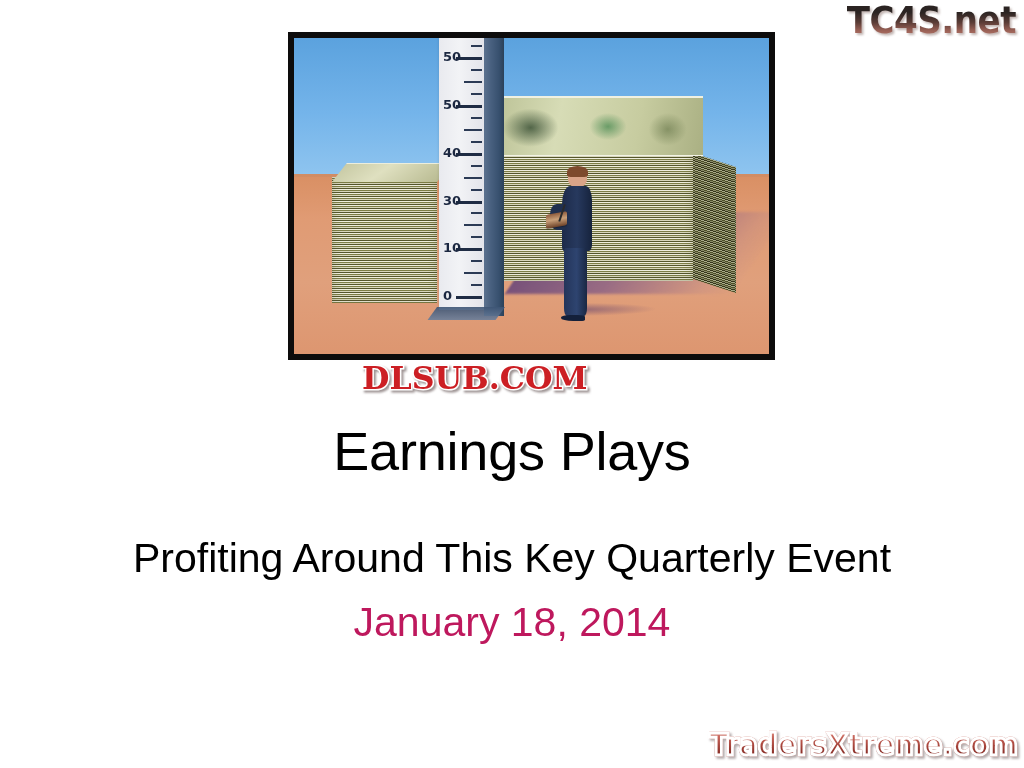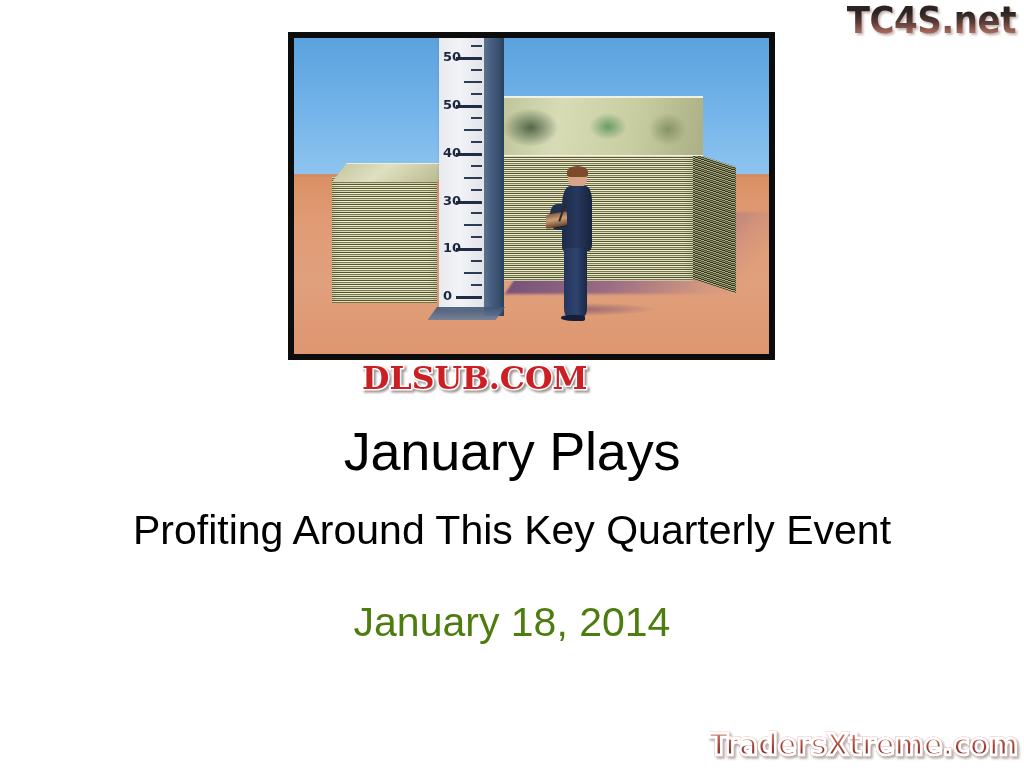--- a/index.html
+++ b/index.html
@@ -291,35 +291,35 @@
     text-align: center;
     font-size: 54px;
     font-weight: normal;
     color: #000000;
     line-height: 1.05;
     letter-spacing: -0.2px;
   }
   .slide-subtitle {
     position: absolute;
     left: 0; right: 0;
-    top: 510px;
+    top: 538px;
     text-align: center;
     font-size: 41px;
     font-weight: normal;
     color: #000000;
     line-height: 1.0;
   }
   .slide-date {
     position: absolute;
     left: 0; right: 0;
     top: 602px;
     text-align: center;
     font-size: 41px;
     font-weight: normal;
-    color: #4d7c0f;
+    color: #be185d;
     line-height: 1.0;
   }
 
   
   .tx-mark {
     position: absolute;
     right: 6px;
     bottom: 8px;
     font-family: "DejaVu Sans", sans-serif;
     font-weight: bold;
@@ -406,19 +406,19 @@
       <div class="man-pen"></div>
       <div class="man-legs"></div>
       <div class="man-shoe"></div>
     </div>
 
   </div>
 </div>
 
 <div class="dlsub-mark">DLSUB.COM</div>
 
-<div class="slide-title">January Plays</div>
+<div class="slide-title">Earnings Plays</div>
 
 <div class="slide-subtitle">Profiting Around This Key Quarterly Event</div>
 
 <div class="slide-date">January 18, 2014</div>
 
 <div class="tx-mark">TradersXtreme.com</div>
 
 </body></html>

